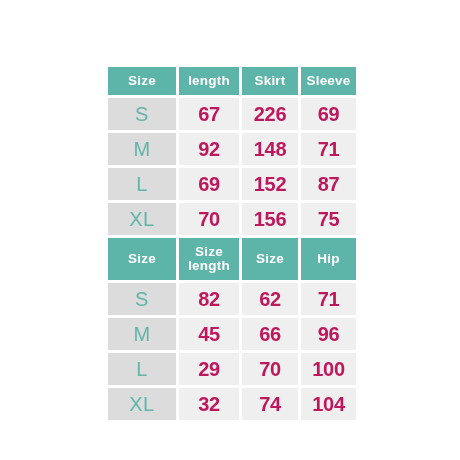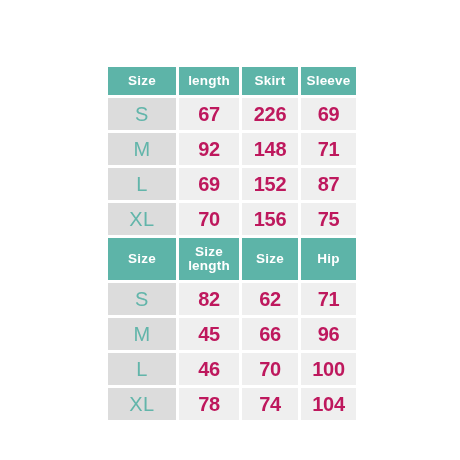--- a/index.html
+++ b/index.html
@@ -173,27 +173,27 @@
           <td class="val-cell">71</td>
         </tr>
         <tr>
           <td class="size-cell">M</td>
           <td class="val-cell">45</td>
           <td class="val-cell">66</td>
           <td class="val-cell">96</td>
         </tr>
         <tr>
           <td class="size-cell">L</td>
-          <td class="val-cell">46</td>
+          <td class="val-cell">29</td>
           <td class="val-cell">70</td>
           <td class="val-cell">100</td>
         </tr>
         <tr>
           <td class="size-cell">XL</td>
-          <td class="val-cell">78</td>
+          <td class="val-cell">32</td>
           <td class="val-cell">74</td>
           <td class="val-cell">104</td>
         </tr>
       </tbody>
     </table>
 
   </div>
 </div>
 
 </body></html>

